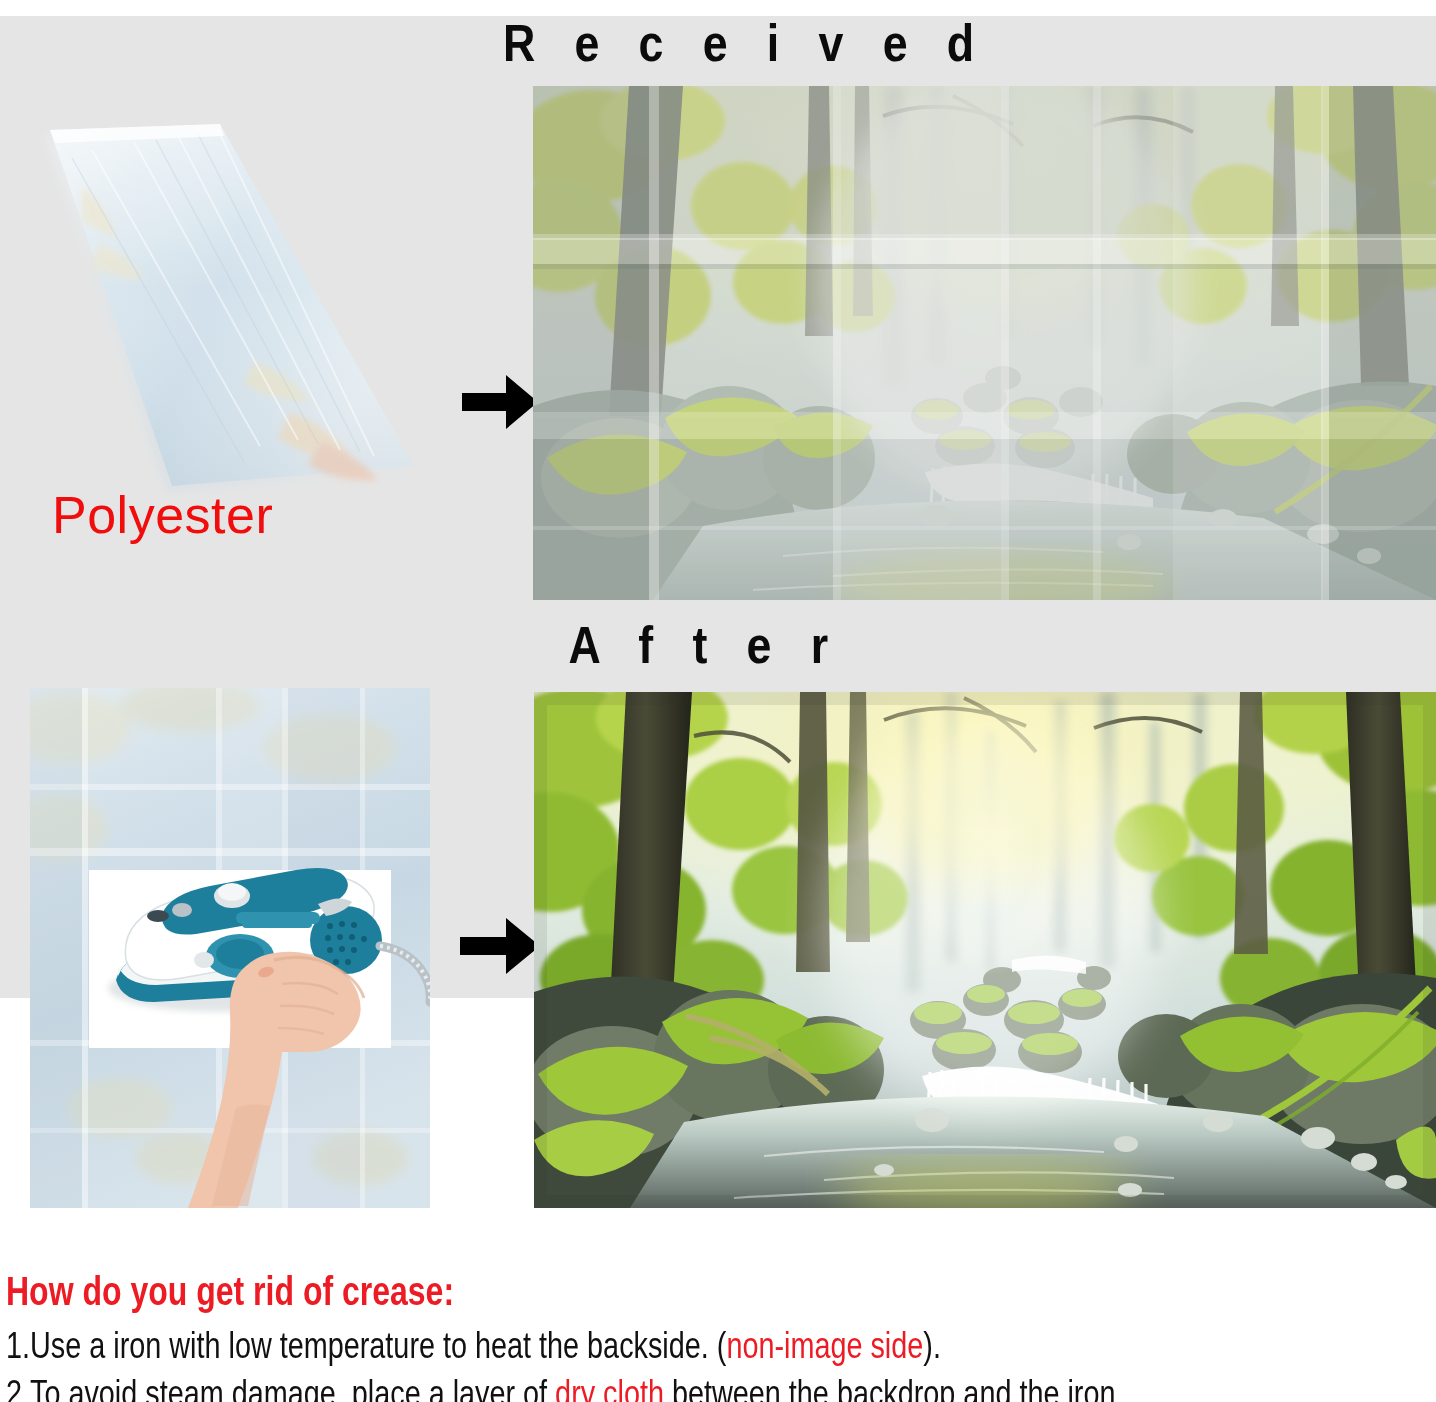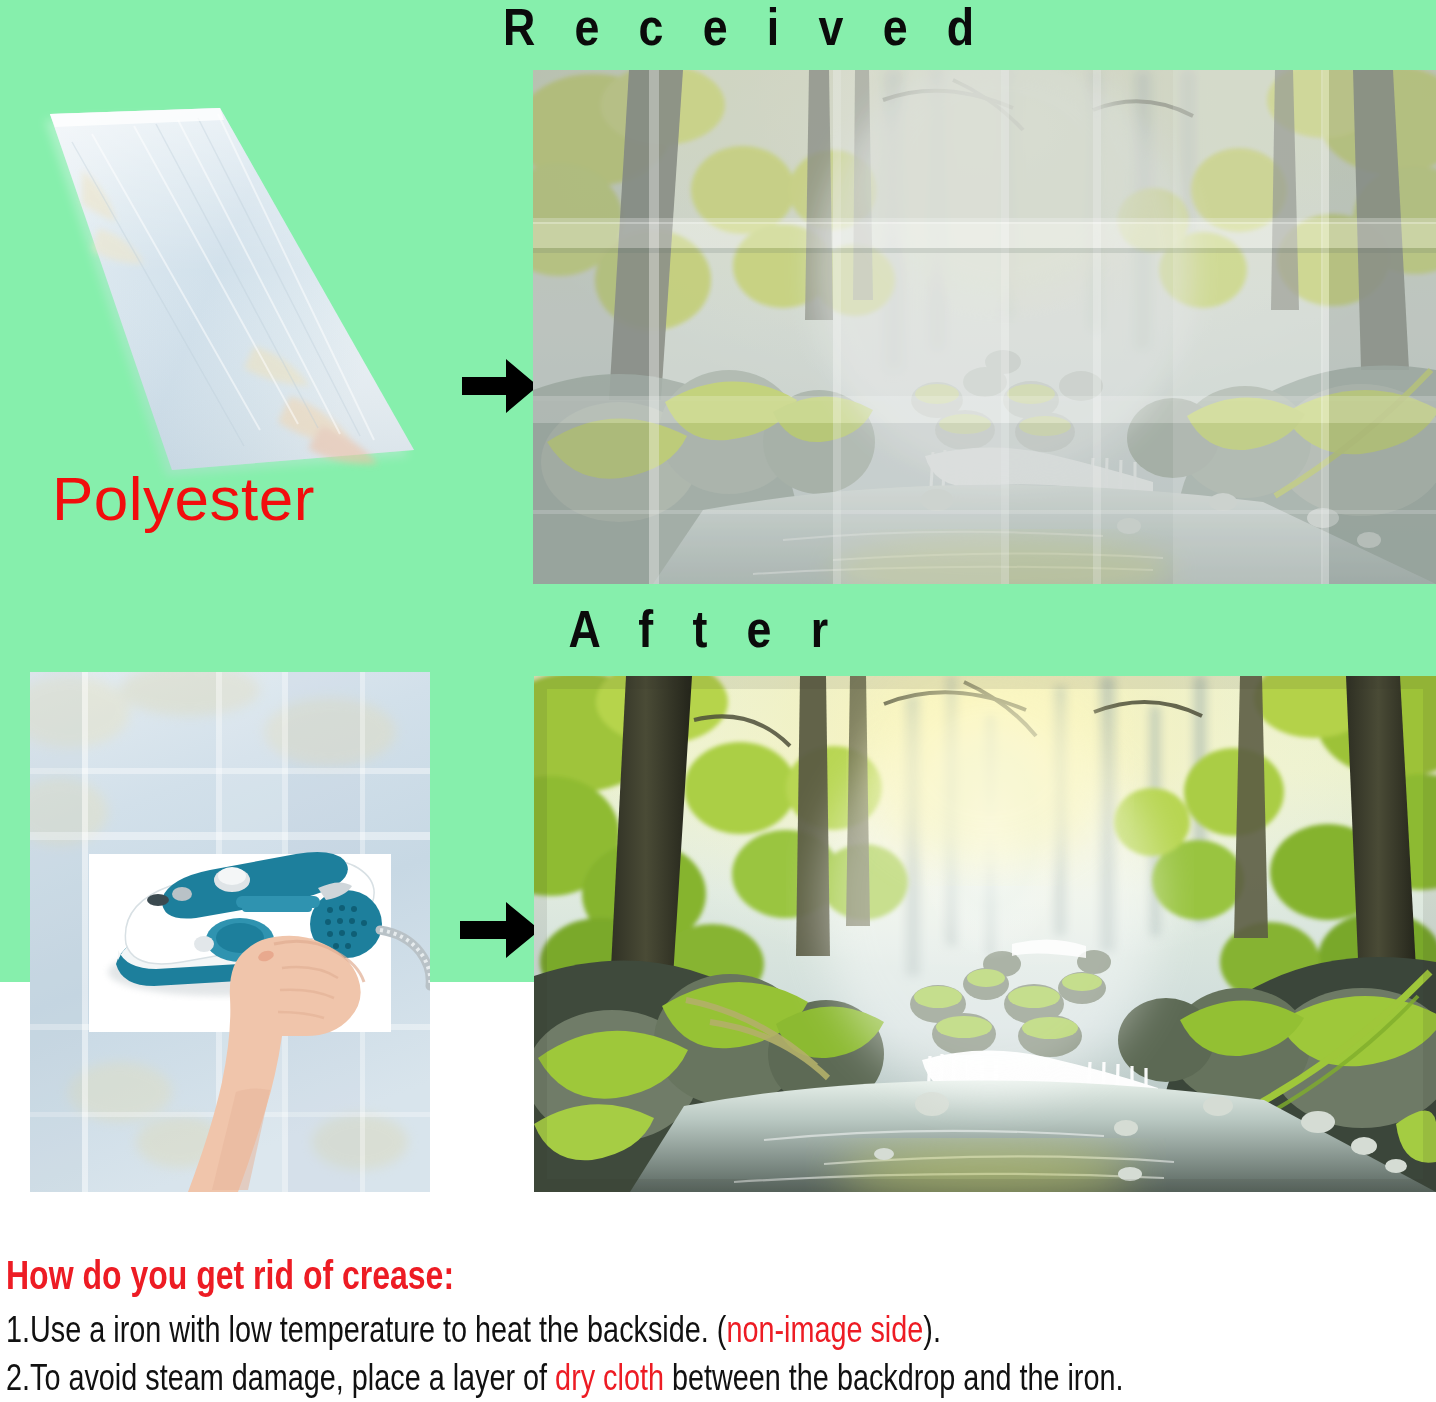--- a/index.html
+++ b/index.html
@@ -1,19 +1,19 @@
 <!DOCTYPE html>
 <html><head>
 <meta charset="utf-8">
 <style>
   html,body{margin:0;padding:0;background:#ffffff;}
   body{width:1436px;height:1402px;position:relative;overflow:hidden;
        font-family:"Liberation Sans",sans-serif;}
 
-  .stage{position:absolute;left:0;top:0;width:1436px;height:982px;background:#86efac;}
+  .stage{position:absolute;left:0;top:16px;width:1436px;height:982px;background:#e5e5e5;}
 
   
   .hdr{
     position:absolute;text-align:center;color:#0b0b0b;
     font-family:"Liberation Sans",sans-serif;
     font-weight:bold;font-stretch:condensed;
     letter-spacing:0.30em;white-space:nowrap;
   }
   #hdr-received{left:470px;top:-2px;width:470px;font-size:52px;line-height:58px;
                 transform:scaleX(0.86);transform-origin:50% 50%;}
@@ -21,21 +21,21 @@
              transform:scaleX(0.86);transform-origin:50% 50%;}
 
   
   .arrow{position:absolute;}
   #arrow-received{left:460px;top:355px;width:80px;height:62px;}
   #arrow-after{left:458px;top:898px;width:84px;height:64px;}
 
   
   #polyester-label{
     position:absolute;left:52px;top:455px;width:420px;
-    color:#f20d0d;font-size:62px;line-height:88px;font-weight:400;
+    color:#f20d0d;font-size:52px;line-height:88px;font-weight:400;
     font-family:"Liberation Sans",sans-serif;letter-spacing:0.5px;
     white-space:nowrap;z-index:6;
   }
 
   
   #folded-fabric{
     position:absolute;left:22px;top:78px;width:410px;height:420px;z-index:4;
   }
 
   

